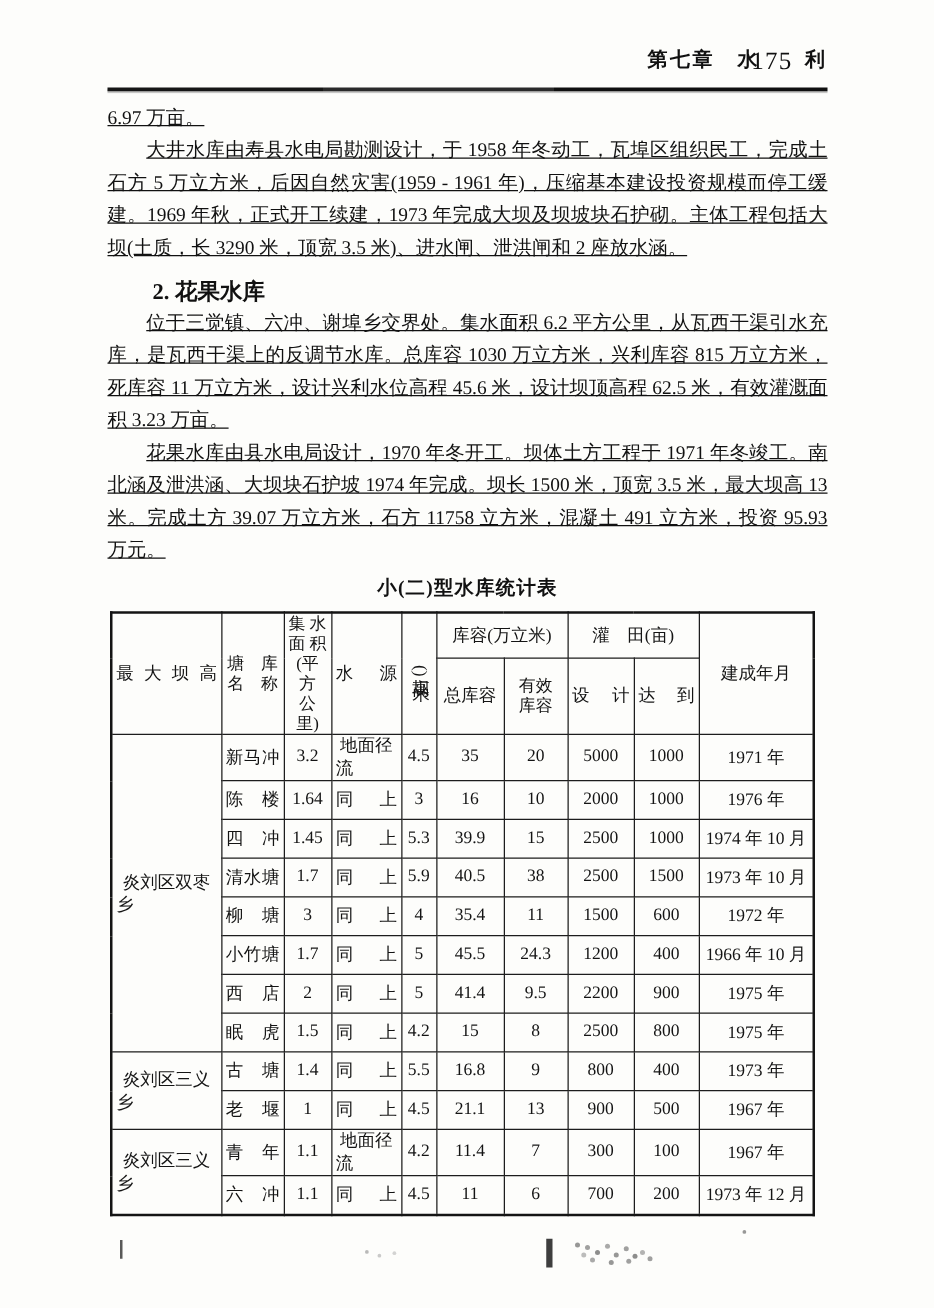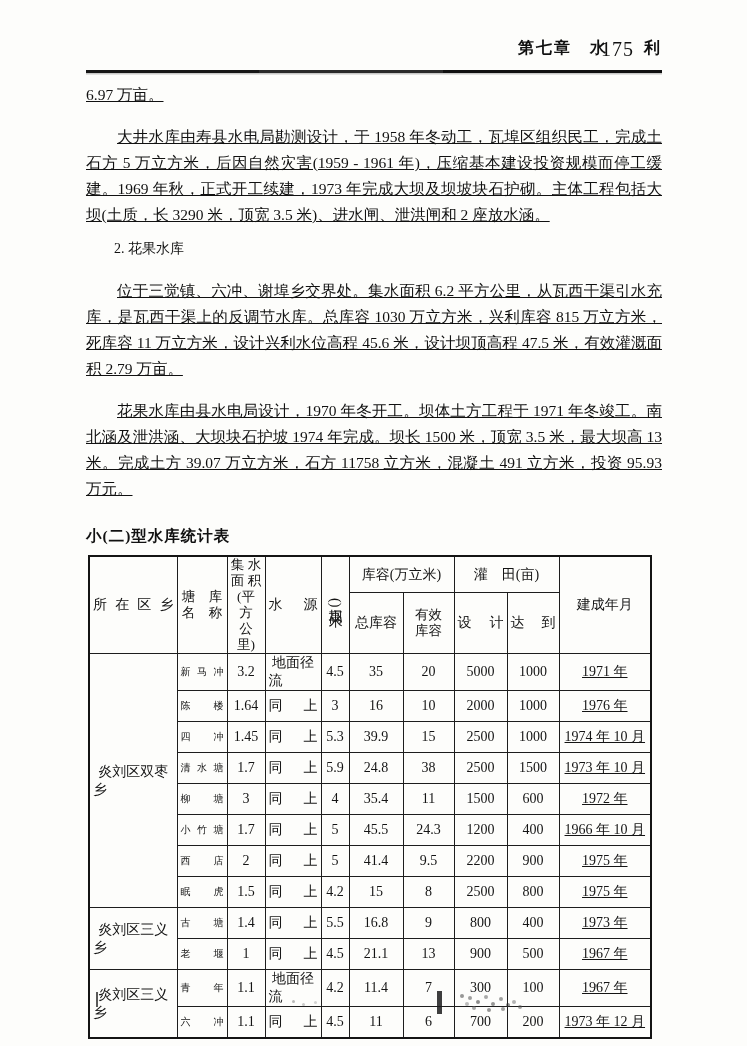--- a/index.html
+++ b/index.html
@@ -22,26 +22,26 @@
     height:3px;margin-top:6px;margin-bottom:9px;
     background:linear-gradient(to right,#161616 0 30%,#2a2a2a 30% 62%,#101010 62% 100%);
     box-shadow:0 1.5px 0 rgba(40,40,40,.25);
   }
   
   .para{
     font-size:15.5px;line-height:26px;text-align:justify;text-justify:inter-ideograph;
     margin:0;
     text-decoration:underline;
   }
-  .para.indent{text-indent:2em;margin-top:16px;}
+  .para.indent{text-indent:2em;}
   .sect-head{
-    font-size:14px;line-height:26px;font-weight:400;text-indent:2em;margin:8px 0 0 0;
+    font-size:18px;line-height:26px;font-weight:700;text-indent:2em;margin:8px 0 0 0;
   }
   .tbl-title{
-    text-align:left;font-weight:700;font-size:15.5px;margin:24px 0 8px 0;letter-spacing:1px;
+    text-align:center;font-weight:700;font-size:15.5px;margin:6px 0 8px 0;letter-spacing:1px;
   }
   
   table.stats{
     border-collapse:collapse;table-layout:fixed;width:562px;margin-left:2px;
     font-size:14px;color:#141414;
   }
   table.stats th,table.stats td{
     border:1px solid #1d1d1d;padding:0 3px;overflow:hidden;
     font-weight:400;vertical-align:middle;text-align:center;
   }
@@ -50,22 +50,22 @@
   table.stats thead tr:last-child th{height:49px;}
   table.stats tbody td{height:30px;}
   .pre{white-space:pre-line;line-height:16px;font-size:13.5px;font-family:Liberation Serif, serif;}
   .jc{text-align:justify;text-align-last:justify;text-justify:inter-character;}
   td.jc,th.jc{padding:0 7px;}
   .vert{
     writing-mode:vertical-rl;text-orientation:mixed;
     margin:0 auto;line-height:1.05;letter-spacing:0;height:74px;display:inline-block;
   }
   td.region{vertical-align:top;padding-top:7px;}
-  td.datecell{text-align:left;padding-left:6px;text-decoration:underline;}
-  td.namecell{font-size:10px;margin-left:12px;}
+  td.datecell{text-align:left;padding-left:6px;}
+  td.namecell{font-size:14px;margin-left:12px;}
   
   .noise{position:absolute;pointer-events:none;}
   .n-tick{left:96px;top:992px;width:2px;height:15px;background:#2f2f2f;opacity:.8;}
   .n-dots{left:292px;top:1000px;width:3px;height:3px;background:#777;border-radius:50%;
           box-shadow:10px 3px 0 #999,22px 1px 0 #aaa;opacity:.5;}
   .n-bar{left:437px;top:991px;width:5px;height:23px;background:#1c1c1c;opacity:.85;}
   .n-blob{left:460px;top:994px;width:4px;height:4px;background:#444;border-radius:50%;opacity:.55;
     box-shadow:8px 2px 0 #555,16px 6px 0 #333,24px 1px 0 #666,31px 8px 0 #444,
                39px 3px 0 #555,46px 9px 0 #333,12px 12px 0 #666,27px 14px 0 #444,
                41px 13px 0 #555,52px 6px 0 #777,58px 11px 0 #555,5px 8px 0 #888;}
@@ -79,41 +79,41 @@
   <div class="runhead">
     <div class="title">第七章　水　　利</div>
     <div class="pagenum">175</div>
   </div>
   <div class="headrule"></div>
 
   <p class="para">6.97 万亩。</p>
   <p class="para indent">大井水库由寿县水电局勘测设计，于 1958 年冬动工，瓦埠区组织民工，完成土石方 5 万立方米，后因自然灾害(1959 - 1961 年)，压缩基本建设投资规模而停工缓建。1969 年秋，正式开工续建，1973 年完成大坝及坝坡块石护砌。主体工程包括大坝(土质，长 3290 米，顶宽 3.5 米)、进水闸、泄洪闸和 2 座放水涵。</p>
 
   <p class="sect-head">2. 花果水库</p>
-  <p class="para indent">位于三觉镇、六冲、谢埠乡交界处。集水面积 6.2 平方公里，从瓦西干渠引水充库，是瓦西干渠上的反调节水库。总库容 1030 万立方米，兴利库容 815 万立方米，死库容 11 万立方米，设计兴利水位高程 45.6 米，设计坝顶高程 47.5 米，有效灌溉面积 2.79 万亩。</p>
+  <p class="para indent">位于三觉镇、六冲、谢埠乡交界处。集水面积 6.2 平方公里，从瓦西干渠引水充库，是瓦西干渠上的反调节水库。总库容 1030 万立方米，兴利库容 815 万立方米，死库容 11 万立方米，设计兴利水位高程 45.6 米，设计坝顶高程 62.5 米，有效灌溉面积 3.23 万亩。</p>
   <p class="para indent">花果水库由县水电局设计，1970 年冬开工。坝体土方工程于 1971 年冬竣工。南北涵及泄洪涵、大坝块石护坡 1974 年完成。坝长 1500 米，顶宽 3.5 米，最大坝高 13 米。完成土方 39.07 万立方米，石方 11758 立方米，混凝土 491 立方米，投资 95.93 万元。</p>
 
   <div class="tbl-title">小(二)型水库统计表</div>
 
   <table class="stats">
     <colgroup>
       <col style="width:88px">
         <col style="width:50px">
         <col style="width:38px">
       <col style="width:56px">
         <col style="width:28px">
         <col style="width:54px">
       <col style="width:51px">
         <col style="width:53px">
         <col style="width:52px">
       <col style="width:92px">
     </colgroup>
     <thead>
       <tr>
-        <th rowspan="2" class="jc">所在区乡</th>
+        <th rowspan="2" class="jc">最大坝高</th>
         <th rowspan="2" class="pre">塘　库
 名　称</th>
         <th rowspan="2" class="pre">集 水
 面 积
 (平方
 公里)</th>
         <th rowspan="2" class="jc">水　源</th>
         <th rowspan="2"><span class="vert">坝高(米)</span></th>
         <th colspan="2">库容(万立米)</th>
         <th colspan="2">灌　田(亩)</th>
@@ -160,21 +160,21 @@
           <td>15</td>
           <td>2500</td>
           <td>1000</td>
           <td class="datecell">1974 年 10 月</td>
         </tr>
         <tr>
           <td class="namecell jc">清水塘</td>
           <td>1.7</td>
           <td class="jc">同上</td>
           <td>5.9</td>
-          <td>24.8</td>
+          <td>40.5</td>
           <td>38</td>
           <td>2500</td>
           <td>1500</td>
           <td class="datecell">1973 年 10 月</td>
         </tr>
         <tr>
           <td class="namecell jc">柳塘</td>
           <td>3</td>
           <td class="jc">同上</td>
           <td>4</td>

